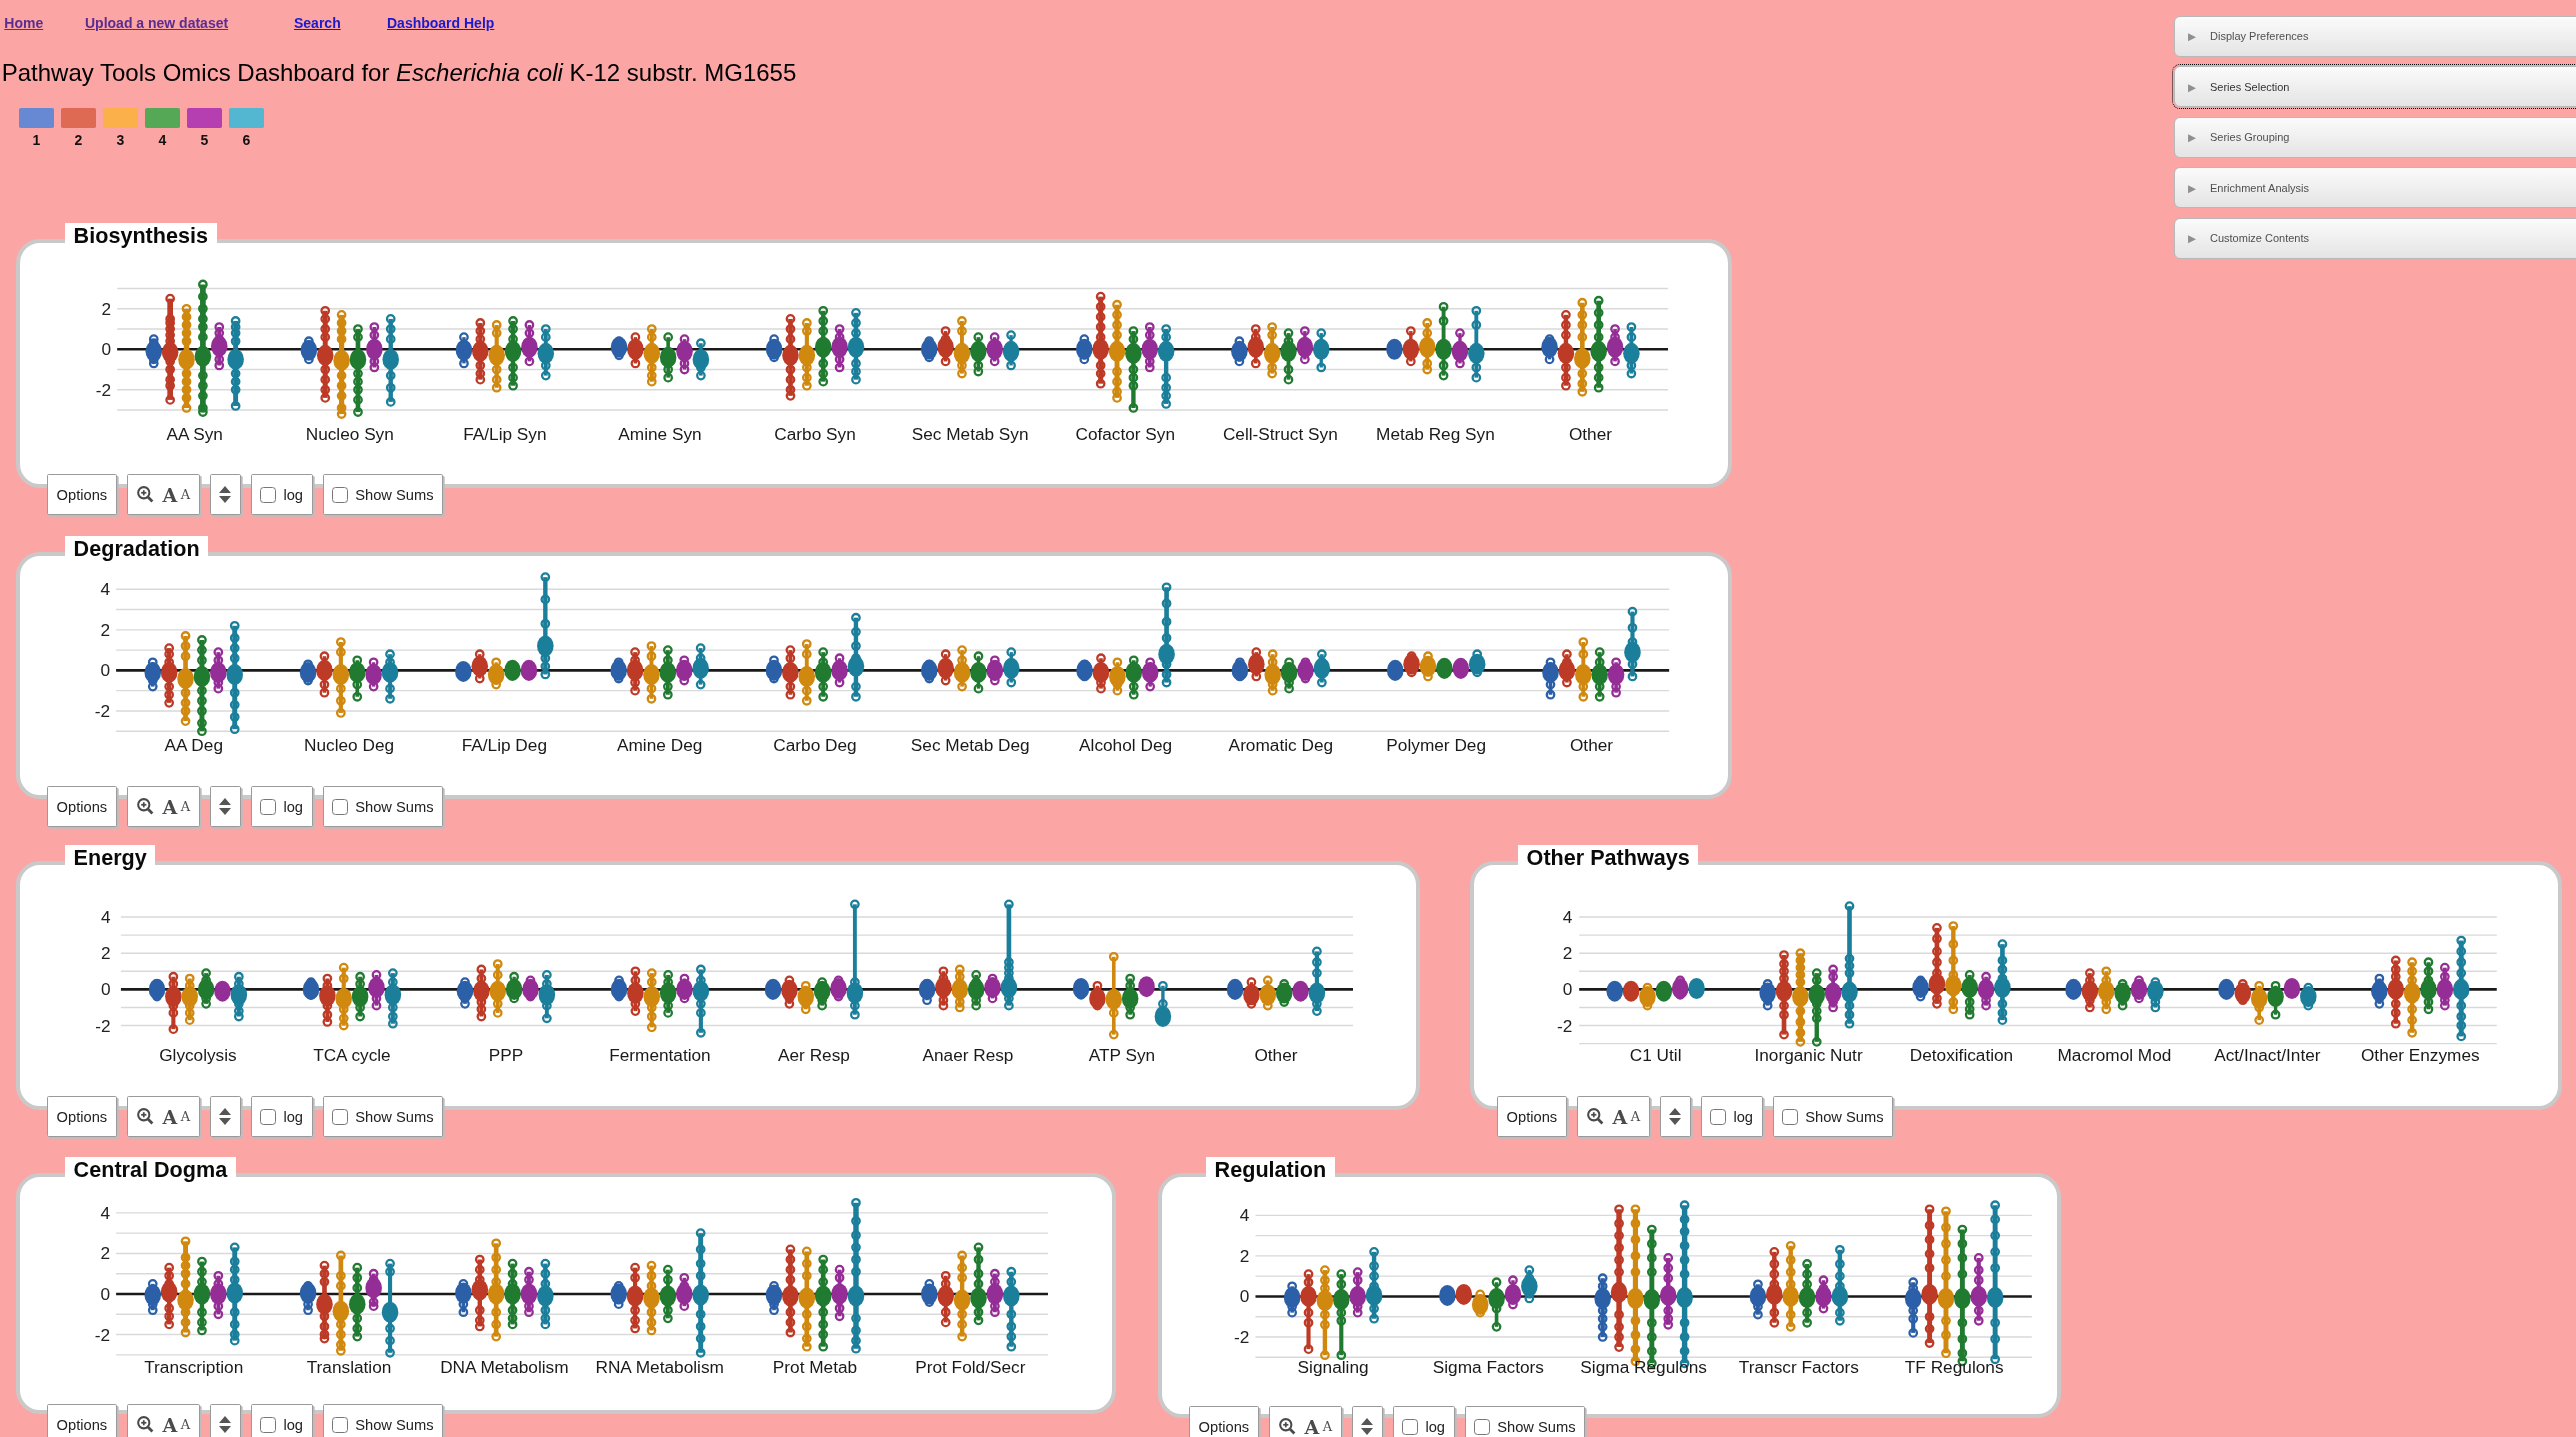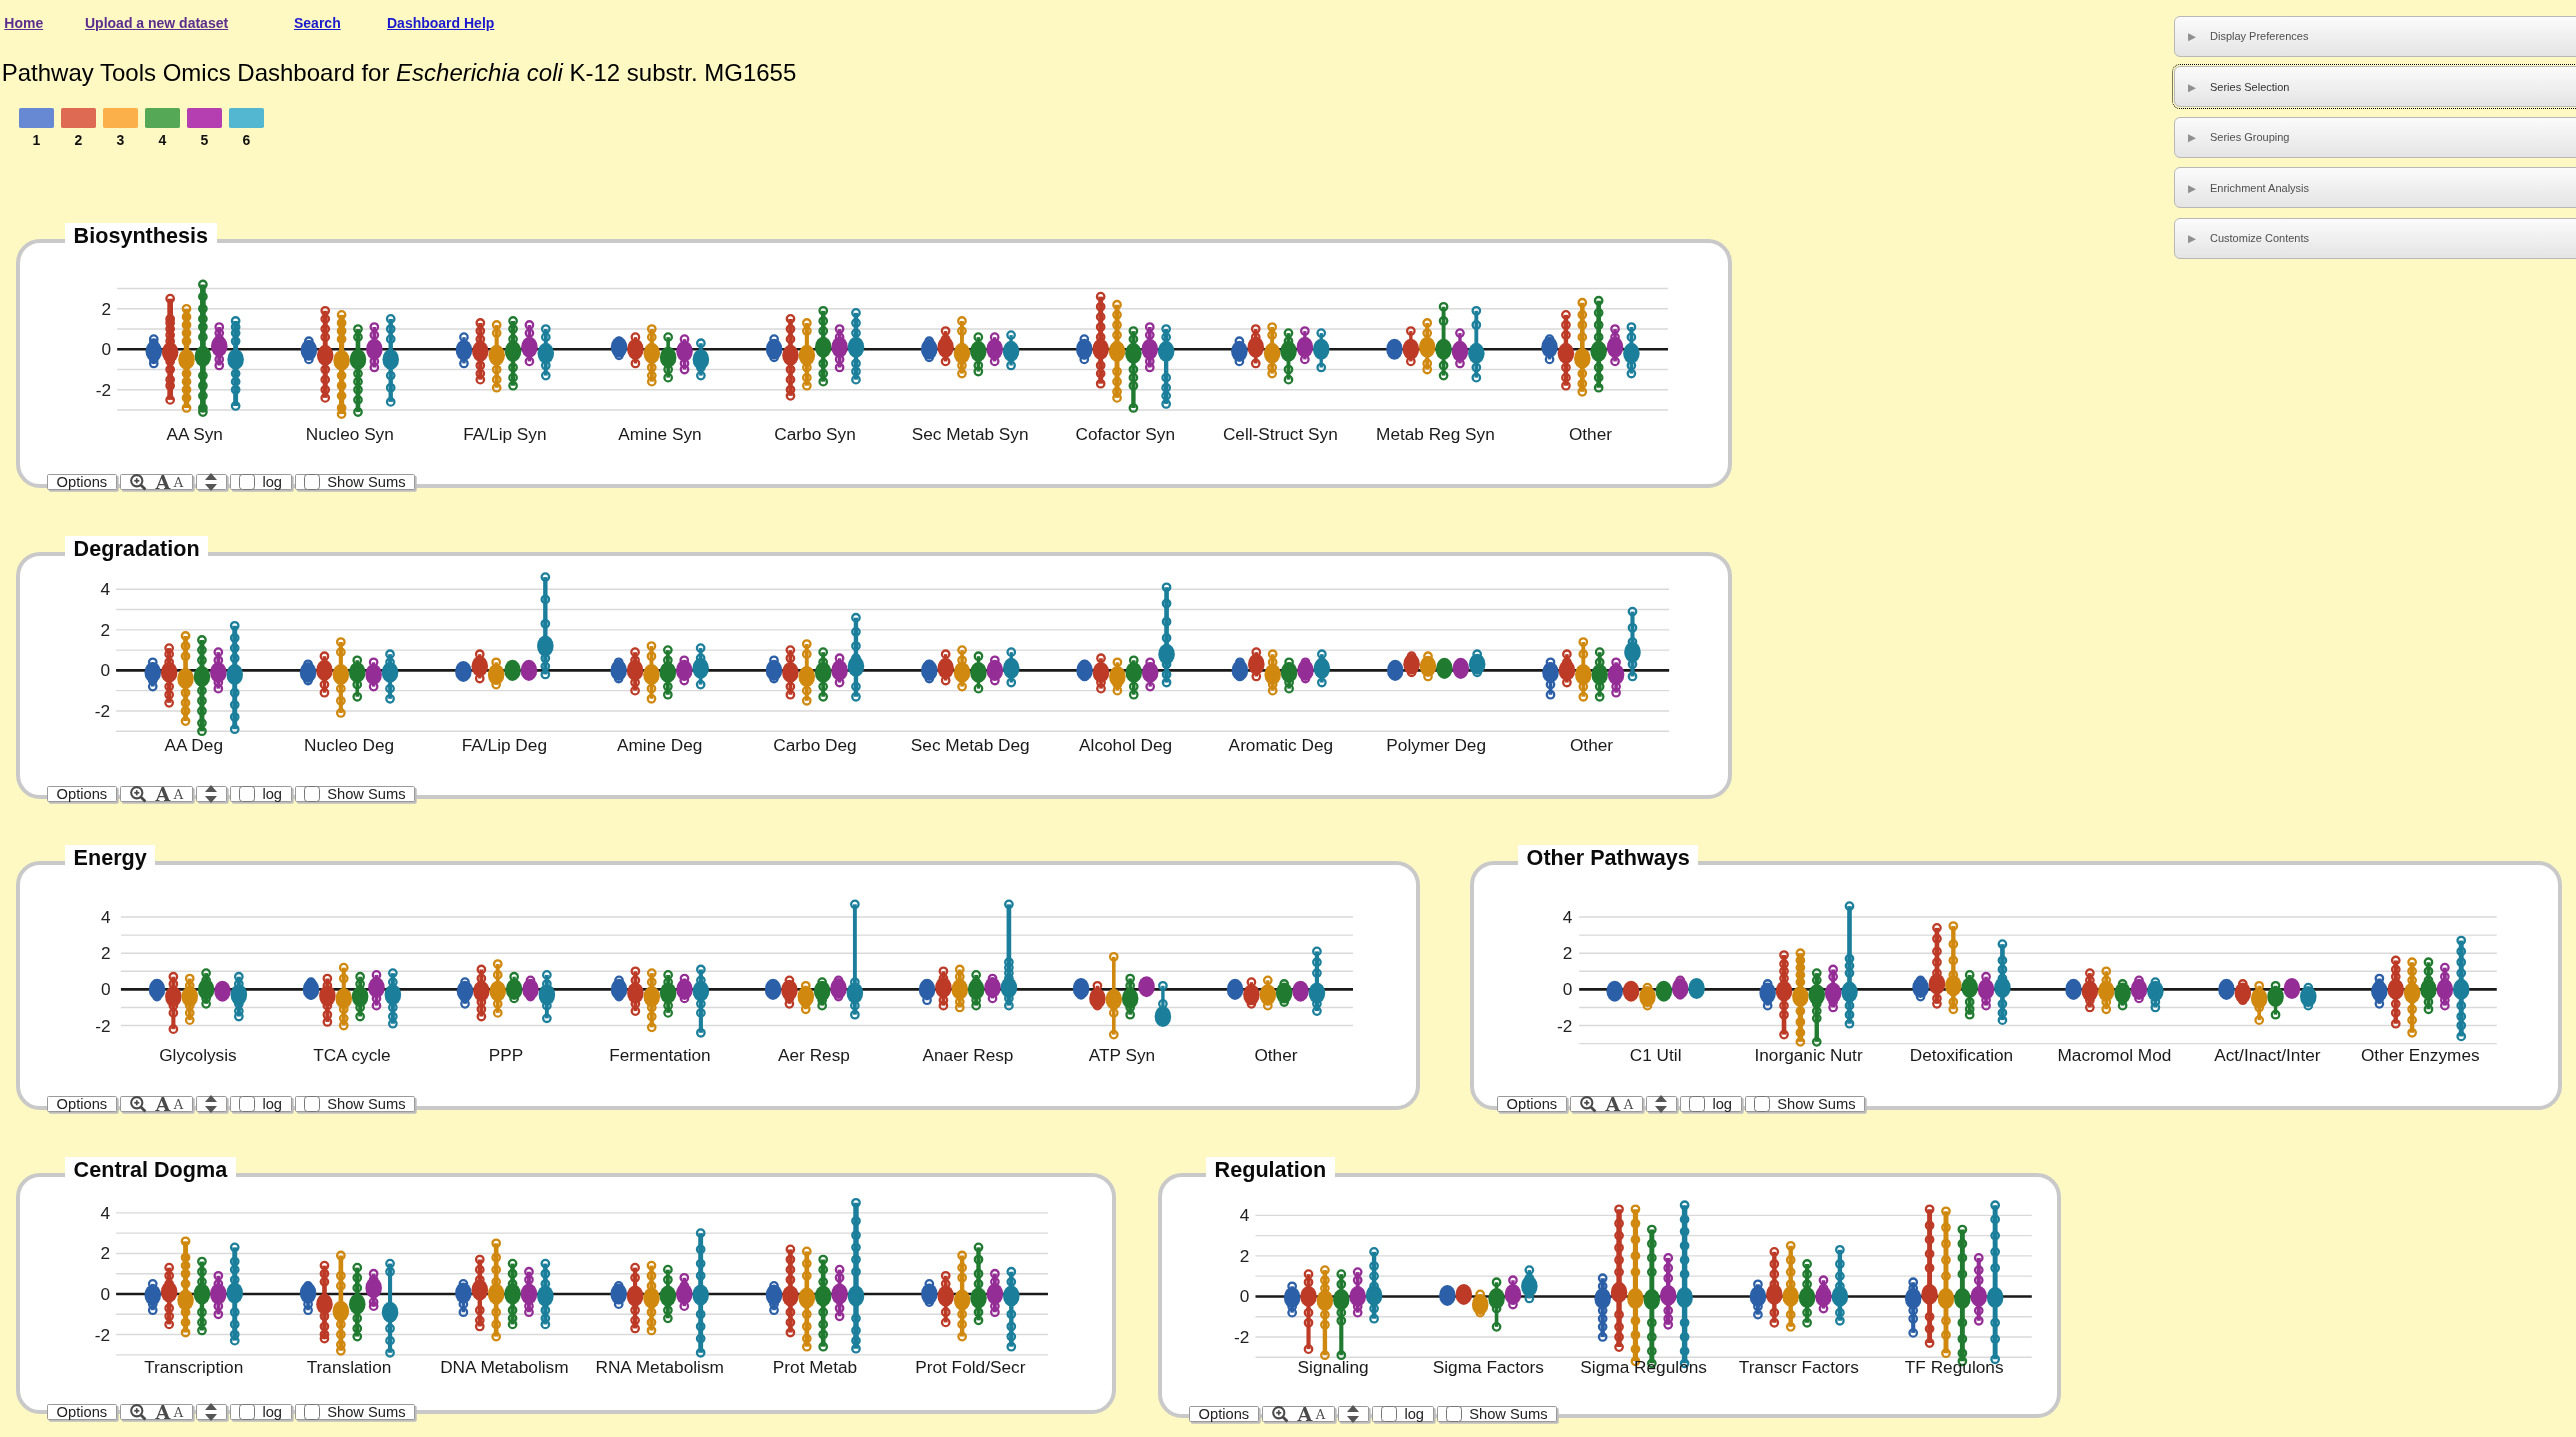--- a/index.html
+++ b/index.html
@@ -1,16 +1,16 @@
 <!DOCTYPE html>
 <html style="font-size:14px"><head>
 <meta charset="utf-8">
 <style>
   html,body{margin:0;padding:0;background:#fff;}
-  #app{position:relative;width:2576px;height:1437px;overflow:hidden;background:#fef9c3;
+  #app{position:relative;width:2576px;height:1437px;overflow:hidden;background:#fca5a5;
        font-family:"Liberation Sans",sans-serif;}
   
   .nav-link{position:absolute;top:14.7px;font-size:14px;font-weight:700;text-decoration:underline;cursor:pointer;}
   .nav-purple{color:#5a2d8e;}
   .nav-blue{color:#1a1acc;}
   
   #page-title{position:absolute;left:1.7px;top:59px;font-size:24px;font-weight:500;color:#000;white-space:nowrap;}
   #page-title .org{font-style:italic;margin-top:40px;}
   
   #legend{position:absolute;left:19px;top:108px;display:flex;gap:7px;}
@@ -23,21 +23,21 @@
             background:linear-gradient(#fbfbfb,#e4e4e4);display:flex;align-items:center;cursor:pointer;}
   .acc-item.focused{outline:1.7px dotted #000;outline-offset:1.7px;}
   .acc-tri{margin-left:13px;font-size:10.4px;color:#8f8f8f;}
   .acc-label{margin-left:14px;font-size:11px;color:#4f4f4f;}
   .acc-item.focused .acc-label{color:#333;}
   
   .panel-border{position:absolute;border:4.3px solid #c9c9c9;border-radius:24px;background:#fff;z-index:0;}
   .panel-title{position:absolute;z-index:2;background:#fff;padding:0 8.6px;font-size:21.6px;font-weight:700;color:#0a0a0a;}
   .panel-svg{position:absolute;z-index:1;}
   
-  .optbar{position:absolute;display:flex;gap:3px;align-items:stretch;height:16px;z-index:3;}
+  .optbar{position:absolute;display:flex;gap:10px;align-items:stretch;height:41px;z-index:3;}
   .obtn{background:#fff;border:0.9px solid #9a9a9a;box-shadow:1.7px 1.7px 0 #bdbdbd;border-radius:1.7px;
         display:flex;align-items:center;padding:0 8.6px;font-size:14.7px;color:#222;cursor:pointer;}
   .big-a{font-family:"DejaVu Serif",serif;font-weight:700;font-size:19px;color:#4a4a4a;margin:0 3.5px 0 7px;}
   .small-a{font-family:"DejaVu Serif",serif;font-size:13px;color:#4a4a4a;}
   .spin{display:flex;flex-direction:column;justify-content:center;gap:3.5px;}
   .tri-up{width:0;height:0;border-left:6px solid transparent;border-right:6px solid transparent;border-bottom:7px solid #555;}
   .tri-dn{width:0;height:0;border-left:6px solid transparent;border-right:6px solid transparent;border-top:7px solid #555;}
   .cbx{width:14px;height:14px;border:1.7px solid #777;border-radius:3.5px;background:#fff;margin-right:7px;flex:0 0 auto;}
 </style>
 </head>

